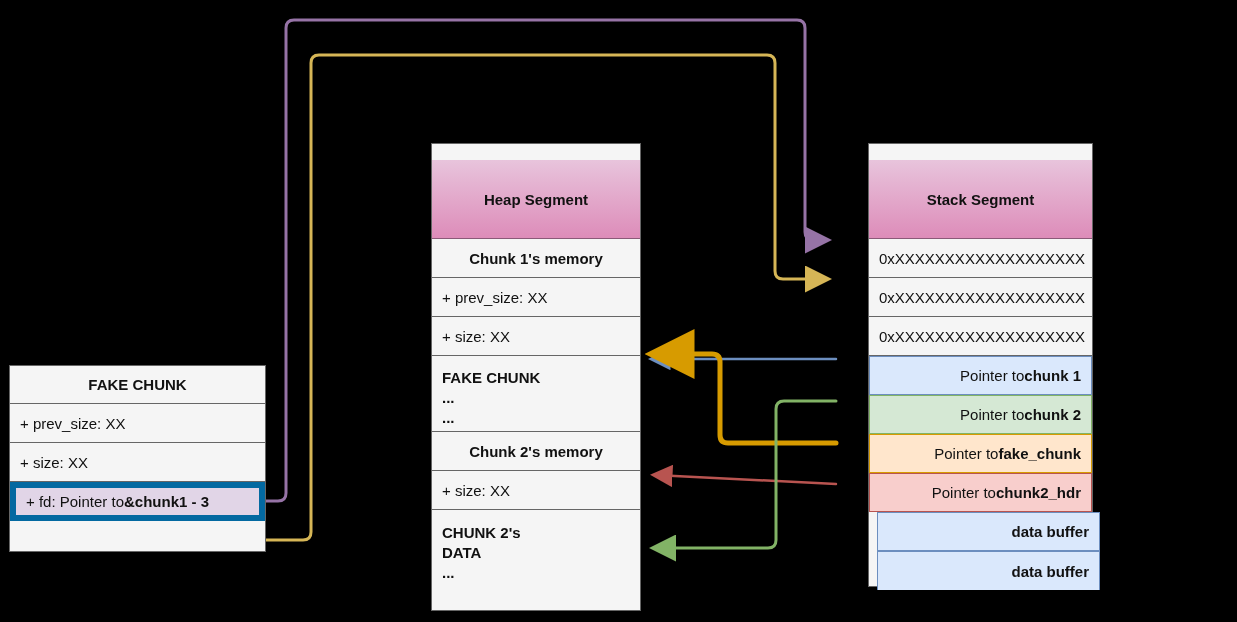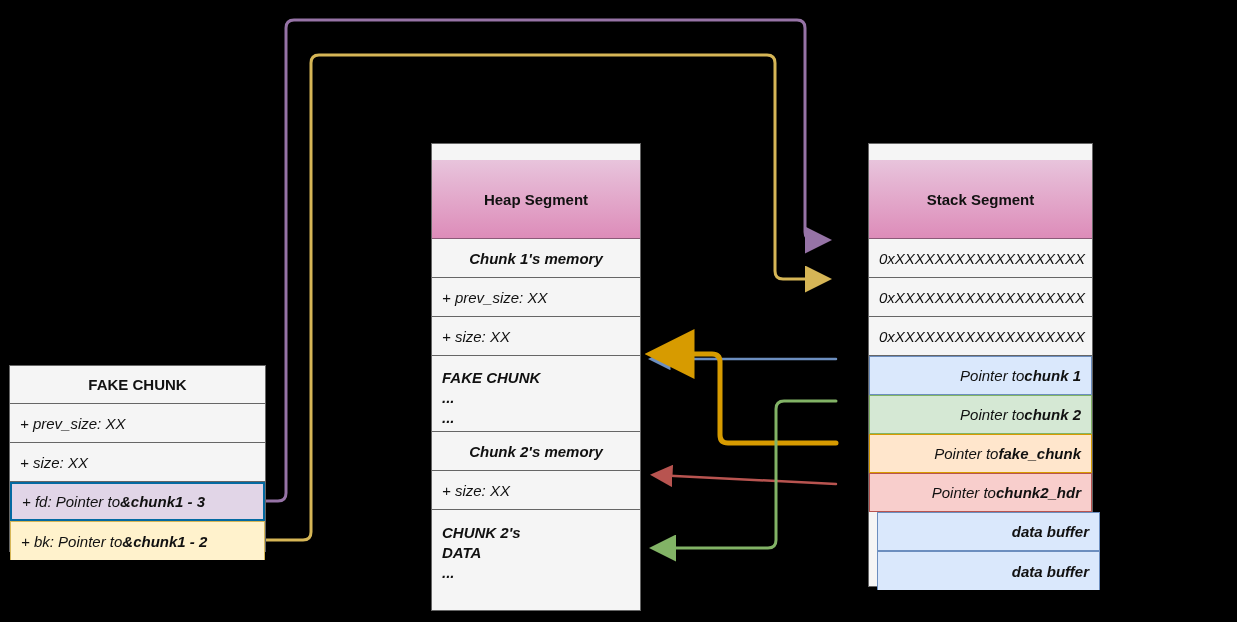--- a/index.html
+++ b/index.html
@@ -9,34 +9,34 @@
   svg.wires{position:absolute;left:0;top:0;width:1237px;height:622px;pointer-events:none;}
 
   .box{position:absolute;box-sizing:border-box;border:1px solid #666;background:#f5f5f5;}
   .hdr{box-sizing:border-box;width:100%;height:79px;
        background:linear-gradient(to bottom,#e8c4dc 0%,#dd8cb9 100%);
        border-bottom:1px solid #8a5a78;
        display:flex;align-items:center;justify-content:center;
        font-weight:bold;font-size:15px;color:#111;margin-top:16px;}
   .row{box-sizing:border-box;width:100%;height:39px;background:#f5f5f5;
        border-bottom:1px solid #666;display:flex;align-items:center;
-       font-size:15px;color:#111;padding:0 10px;font-style:italic;}
+       font-size:15px;color:#111;padding:0 10px;}
   .row.last{border-bottom:none;}
   .row.center{justify-content:center;font-weight:bold;}
   .row.bold{font-weight:bold;margin-left:8px;}
   .row.tall3{height:76px;}
   .row.stackrow{justify-content:flex-end;font-size:15px;}
   .row.plain{font-weight:normal;}
   .multi{display:block;padding-top:9px;line-height:20px;font-weight:bold;}
 
   .c-pink{background:#f8cecc;border:1px solid #b85450;}
   .c-blue{background:#dae8fc;border:1px solid #6c8ebf;}
   .c-green{background:#d5e8d4;border:1px solid #82b366;}
   .c-orange{background:#ffe6cc;border:1px solid #d79b00;}
-  .c-purple{background:#e1d5e7;border:2px solid #0369a1;}
+  .c-purple{background:#e1d5e7;border:6px solid #0369a1;}
   .c-yellow{background:#fff2cc;border:1px solid #d6b656;}
 
   #heap{left:431px;top:143px;width:210px;height:468px;}
   #stack{left:868px;top:143px;width:225px;height:444px;}
   #fake{left:9px;top:365px;width:257px;height:187px;}
 
   .hdr-fake{height:37px;background:#f5f5f5;border-bottom:1px solid #666;
        display:flex;align-items:center;justify-content:center;
        font-weight:bold;font-size:15px;color:#111;}
 </style>
@@ -135,19 +135,15 @@
   </div>
 
   <div class="box" id="fake">
     <div class="hdr-fake">FAKE CHUNK</div>
     <div class="row">+ prev_size: XX</div>
     <div class="row">+ size: XX</div>
     <div class="row c-purple">
       <span>+ fd: Pointer to </span>
       <b>&amp;chunk1 - 3</b>
     </div>
-    <div class="row c-yellow last">
-      <span>+ bk: Pointer to </span>
-      <b>&amp;chunk1 - 2</b>
-    </div>
   </div>
 
 </div>
 
 </body></html>

